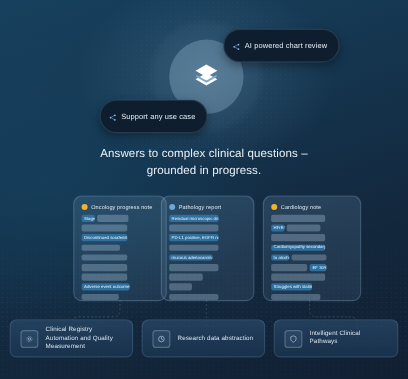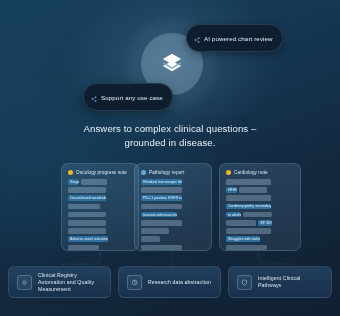--- a/index.html
+++ b/index.html
@@ -153,21 +153,21 @@
         <circle cx="12.5" cy="13" r="2" fill="#7fc0ee"></circle>
         <circle cx="3" cy="8" r="2" fill="#7fc0ee"></circle>
         <path d="M4.6 7 L11 3.9 M4.6 9 L11 12.1" stroke="#7fc0ee" stroke-width="1.1" fill="none"></path>
       </svg>
     </span>
     <span class="txt">Support any use case</span>
   </div>
 
   <div class="headline">
     <span>Answers to complex clinical questions –</span>
-    <span class="l2">grounded in disease.</span>
+    <span class="l2">grounded in progress.</span>
   </div>
 
   <div class="cards">
     <div class="card" id="card-0">
       <div class="card-head">
         <span class="card-dot" style="background: rgb(240, 180, 41);"></span>
         <span class="card-title">Oncology progress note</span>
       </div>
       <div class="rows">
           <div class="row">

